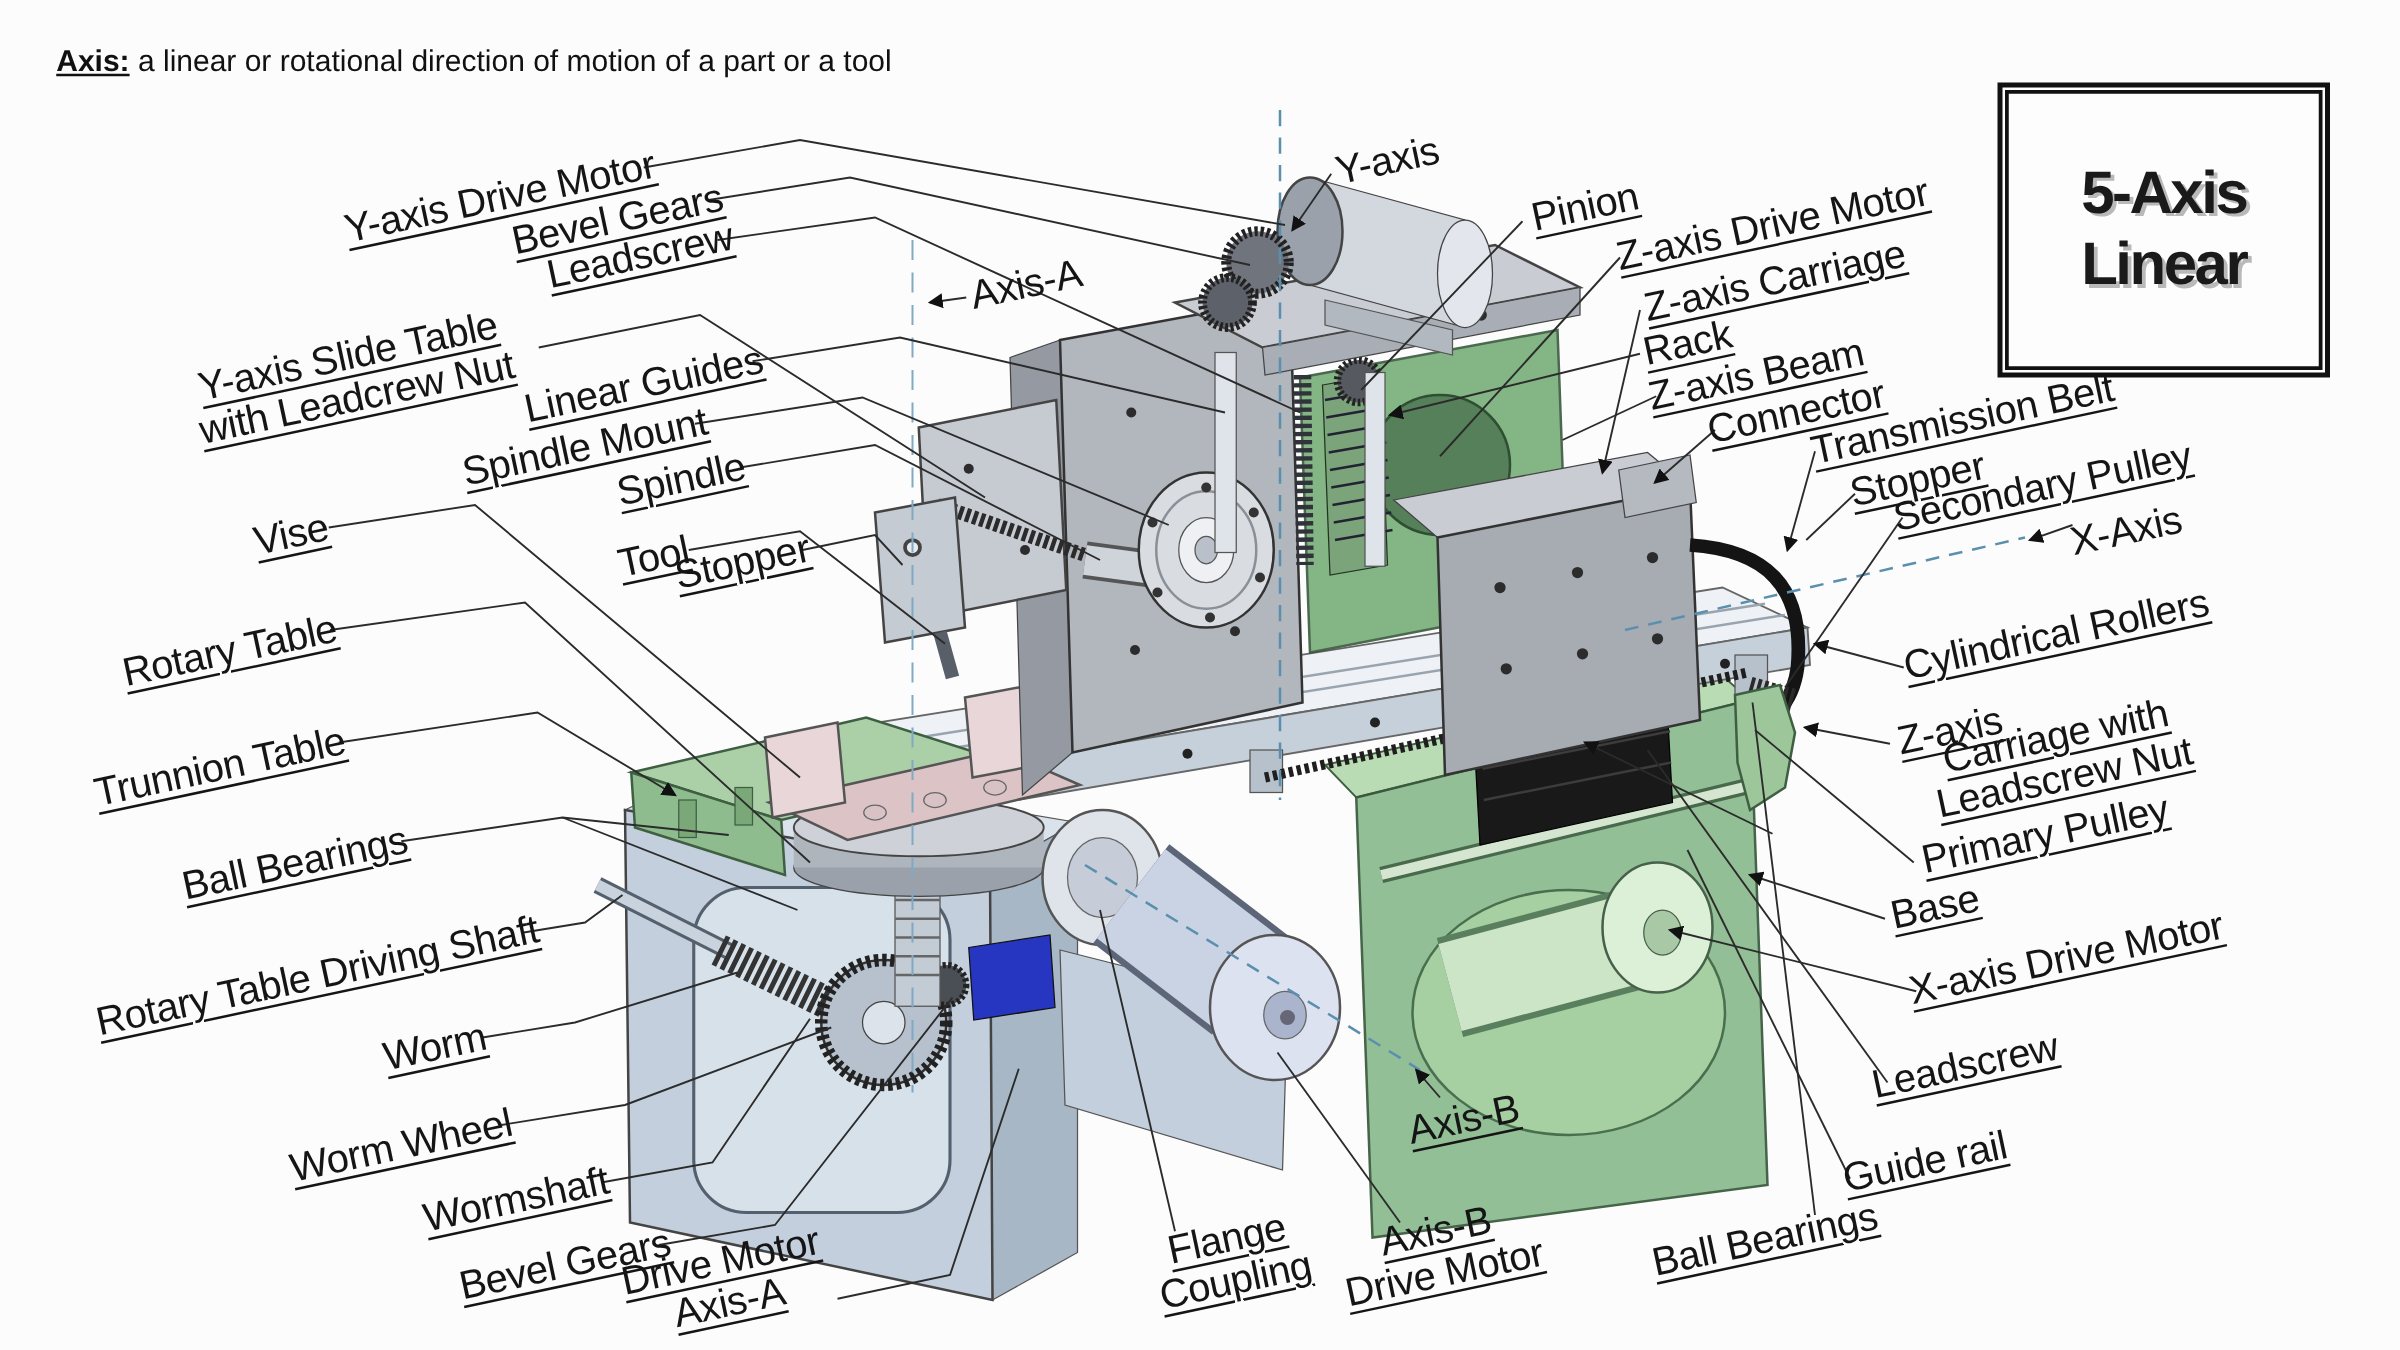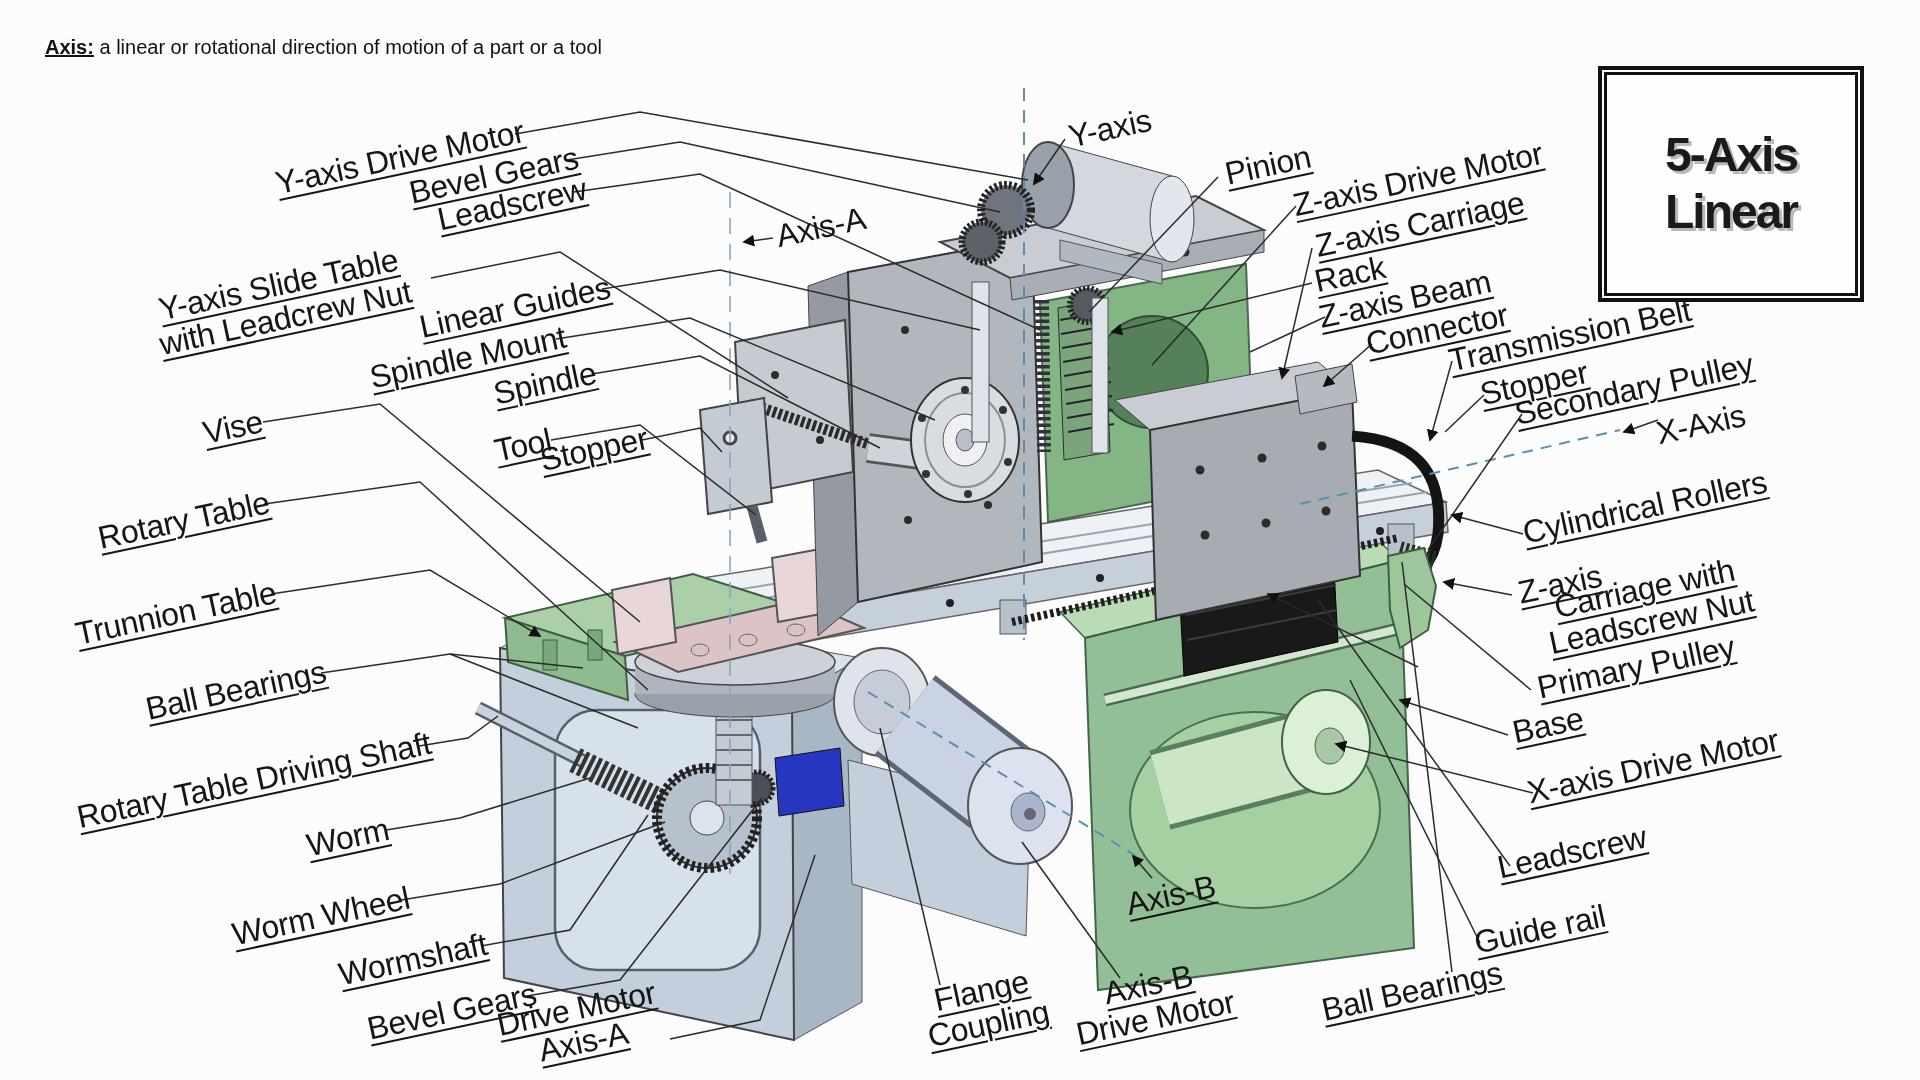--- a/index.html
+++ b/index.html
@@ -5,21 +5,21 @@
   html,body{margin:0;padding:0;width:1920px;height:1080px;overflow:hidden;
     background:#fcfcfc;font-family:"Liberation Sans",sans-serif;}
   #stage{position:relative;width:1920px;height:1080px;background:#fcfcfc;}
   #machine-svg{position:absolute;left:0;top:0;width:1920px;height:1080px;}
   #labels{position:absolute;left:0;top:0;width:1920px;height:1080px;pointer-events:none;}
   .lbl{position:absolute;transform:translate(-50%,-50%) rotate(-12deg);
     font-size:32px;line-height:1.06;letter-spacing:-0.4px;color:#151515;
     white-space:pre-line;text-align:center;
     text-decoration:underline;text-underline-offset:5px;text-decoration-thickness:1.5px;}
   .lbl.nou{text-decoration:none;}
-  #header-def{position:absolute;left:45px;top:36px;font-size:20px;color:#111;}
+  #header-def{position:absolute;left:45px;top:36px;font-size:24px;color:#111;}
   #header-def .term{font-weight:bold;text-decoration:underline;}
   #title-box{position:absolute;left:1598px;top:66px;width:266px;height:236px;
     border:4px solid #111;background:#fdfdfd;padding:2px;box-sizing:border-box;}
   #title-inner{width:100%;height:100%;border:3px solid #111;display:flex;flex-direction:column;
     align-items:center;justify-content:center;box-sizing:border-box;}
   #title-inner div{font-size:48px;font-weight:bold;letter-spacing:-2px;color:#1a1a1a;
     line-height:1.18;text-shadow:3px 3px 0 #b9b9b9;}
   .leader{fill:none;stroke:#2b2b2b;stroke-width:1.5;}
 </style>
 </head>

